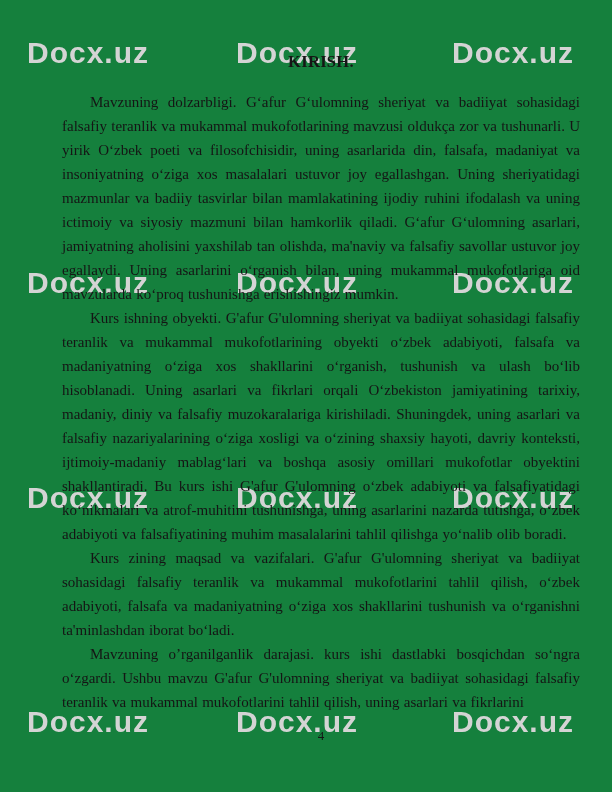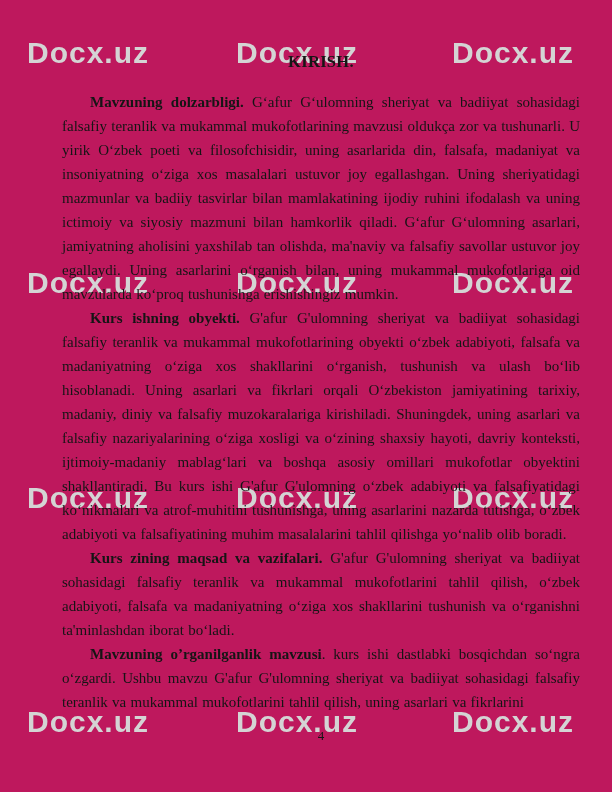--- a/index.html
+++ b/index.html
@@ -4,21 +4,21 @@
 <style>
   html, body {
     margin: 0;
     padding: 0;
     background: #ffffff;
   }
   .page {
     position: relative;
     width: 612px;
     height: 792px;
-    background: #be185d;
+    background: #15803d;
     overflow: hidden;
     font-family: "Liberation Serif", "DejaVu Serif", serif;
     color: #151515;
   }
   
   .watermark-layer { position: absolute; inset: 0; z-index: 0; }
   .wm {
     position: absolute;
     font-family: "Liberation Sans", "DejaVu Sans", sans-serif;
     font-weight: 700;
@@ -54,21 +54,21 @@
   }
   .para {
     margin: 0;
     font-size: 15px;
     line-height: 24px;
     text-align: justify;
     text-indent: 28px;
     hyphens: none;
     word-spacing: 0.5px;
   }
-  .para .lead { font-weight: 700; margin-top: 16px; }
+  .para .lead { font-weight: 400; margin-top: 16px; }
   .footer {
     position: absolute;
     top: 728px;
     left: 62px;
     width: 518px;
     text-align: center;
     font-size: 13px;
     line-height: 16px;
     z-index: 1;
   }
@@ -95,18 +95,18 @@
 
   <div class="content">
     <h1 class="title">KIRISH.</h1>
 
     <p class="para"><span class="lead">Mavzuning dolzarbligi.</span><span> G‘afur G‘ulomning sheriyat va badiiyat sohasidagi falsafiy teranlik va mukammal mukofotlarining mavzusi oldukça zor va tushunarli. U yirik O‘zbek poeti va filosofchisidir, uning asarlarida din, falsafa, madaniyat va insoniyatning o‘ziga xos masalalari ustuvor joy egallashgan. Uning sheriyatidagi mazmunlar va badiiy tasvirlar bilan mamlakatining ijodiy ruhini ifodalash va uning ictimoiy va siyosiy mazmuni bilan hamkorlik qiladi. G‘afur G‘ulomning asarlari, jamiyatning aholisini yaxshilab tan olishda, ma'naviy va falsafiy savollar ustuvor joy egallaydi. Uning asarlarini o‘rganish bilan, uning mukammal mukofotlariga oid mavzularda ko‘proq tushunishga erishishingiz mumkin.</span></p>
 
     <p class="para"><span class="lead">Kurs ishning obyekti.</span><span> G'afur G'ulomning sheriyat va badiiyat sohasidagi falsafiy teranlik va mukammal mukofotlarining obyekti o‘zbek adabiyoti, falsafa va madaniyatning o‘ziga xos shakllarini o‘rganish, tushunish va ulash bo‘lib hisoblanadi. Uning asarlari va fikrlari orqali O‘zbekiston jamiyatining tarixiy, madaniy, diniy va falsafiy muzokaralariga kirishiladi. Shuningdek, uning asarlari va falsafiy nazariyalarining o‘ziga xosligi va o‘zining shaxsiy hayoti, davriy konteksti, ijtimoiy-madaniy mablag‘lari va boshqa asosiy omillari mukofotlar obyektini shakllantiradi. Bu kurs ishi G'afur G'ulomning o‘zbek adabiyoti va falsafiyatidagi ko‘nikmalari va atrof-muhitini tushunishga, uning asarlarini nazarda tutishga, o‘zbek adabiyoti va falsafiyatining muhim masalalarini tahlil qilishga yo‘nalib olib boradi.</span></p>
 
     <p class="para"><span class="lead">Kurs zining maqsad va vazifalari.</span><span> G'afur G'ulomning sheriyat va badiiyat sohasidagi falsafiy teranlik va mukammal mukofotlarini tahlil qilish, o‘zbek adabiyoti, falsafa va madaniyatning o‘ziga xos shakllarini tushunish va o‘rganishni ta'minlashdan iborat bo‘ladi.</span></p>
 
-    <p class="para"><span class="lead">Mavzuning o’rganilganlik mavzusi</span><span>. kurs ishi dastlabki bosqichdan so‘ngra o‘zgardi. Ushbu mavzu G'afur G'ulomning sheriyat va badiiyat sohasidagi falsafiy teranlik va mukammal mukofotlarini tahlil qilish, uning asarlari va fikrlarini</span></p>
+    <p class="para"><span class="lead">Mavzuning o’rganilganlik darajasi</span><span>. kurs ishi dastlabki bosqichdan so‘ngra o‘zgardi. Ushbu mavzu G'afur G'ulomning sheriyat va badiiyat sohasidagi falsafiy teranlik va mukammal mukofotlarini tahlil qilish, uning asarlari va fikrlarini</span></p>
   </div>
 
   <div class="footer">4</div>
 
 </div>
 
 </body></html>

